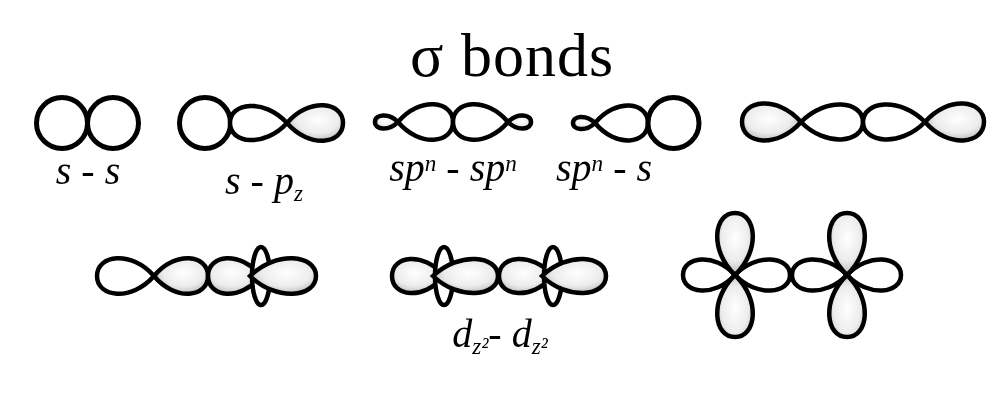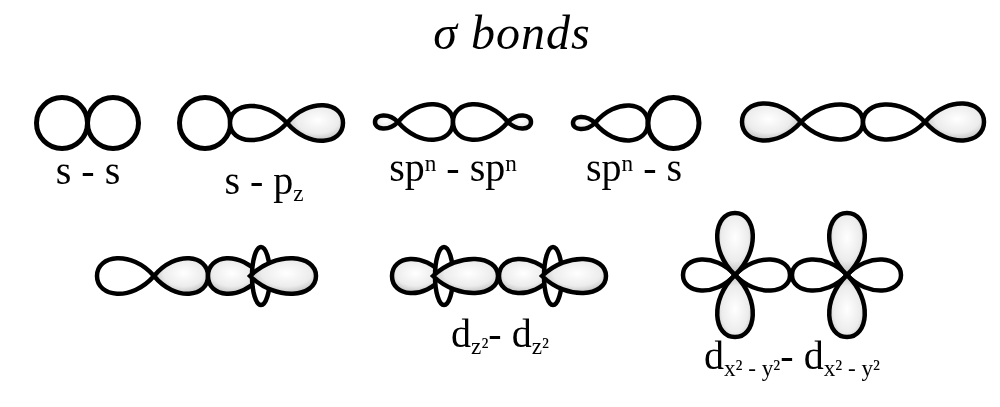--- a/index.html
+++ b/index.html
@@ -1,28 +1,28 @@
 <!DOCTYPE html>
 <html><head>
 <meta charset="utf-8">
 <style>
   html,body{margin:0;padding:0;background:#fff;}
   .canvas{
     position:relative;width:1000px;height:407px;background:#ffffff;
     font-family:"Liberation Serif",serif;color:#000;overflow:hidden;
   }
   .title{
-    position:absolute;left:512px;top:9px;transform:translateX(-50%);
-    font-size:48px;letter-spacing:1px;white-space:nowrap;line-height:1;font-style:italic;
+    position:absolute;left:512px;top:24px;transform:translateX(-50%);
+    font-size:62px;letter-spacing:1px;white-space:nowrap;line-height:1;
   }
   .diag{position:absolute;}
   .diag svg{display:block;overflow:visible;}
   .lbl{
     position:absolute;transform:translateX(-50%);
-    font-size:40px;line-height:1;white-space:nowrap;
+    font-size:40px;line-height:1;white-space:nowrap;font-style:italic;
   }
   .lbl .sub{font-size:0.58em;position:relative;top:0.32em;}
   .lbl .sup{font-size:0.58em;position:relative;top:-0.45em;}
   .orb{stroke:#000;stroke-width:4.5;}
   .orb-thick{stroke:#000;stroke-width:5;}
   .white{fill:#ffffff;}
 </style>
 </head>
 <body>
 
@@ -86,21 +86,21 @@
   </div>
   <div class="lbl" style="left:453px;top:148px;text-align:center;"><span>sp</span><span class="sup">n</span><span> - sp</span><span class="sup">n</span></div>
 
   <div class="diag" style="left:570px;top:92px;">
     <svg width="132" height="62" viewBox="0 0 132 62">
       <path class="orb" fill="url(#gL)" d="M25 31 C 16 22, 3 23.8, 3 31 C 3 38.2, 16 40, 25 31 Z"></path>
       <path class="orb white" d="M25 31 C 46.2 5.5, 78 10, 78 31 C 78 52, 46.2 56.5, 25 31 Z"></path>
       <circle class="orb-thick white" cx="103.5" cy="31" r="25.5"></circle>
     </svg>
   </div>
-  <div class="lbl" style="left:634px;top:148px;"><span>sp</span><span class="sup">n</span><span> - s</span></div>
+  <div class="lbl" style="left:604px;top:148px;"><span>sp</span><span class="sup">n</span><span> - s</span></div>
 
   <div class="diag" style="left:739px;top:92px;">
     <svg width="248" height="60" viewBox="0 0 248 60">
       <path class="orb" fill="url(#gL)" d="M62 30 C 38.4 3, 3 7.9, 3 30 C 3 52.1, 38.4 57, 62 30 Z"></path>
       <path class="orb white" d="M62 30 C 86.8 4.5, 124 9.1, 124 30 C 124 50.9, 86.8 55.5, 62 30 Z"></path>
       <path class="orb white" d="M186 30 C 161.2 4.5, 124 9.1, 124 30 C 124 50.9, 161.2 55.5, 186 30 Z"></path>
       <path class="orb" fill="url(#gR)" d="M186 30 C 209.6 3, 245 7.9, 245 30 C 245 52.1, 209.6 57, 186 30 Z"></path>
     </svg>
   </div>
 
@@ -131,15 +131,14 @@
       <path class="orb white" d="M56 66 C 35.2 43, 4 47.6, 4 66 C 4 84.4, 35.2 89, 56 66 Z"></path>
       <path class="orb white" d="M56 66 C 78 43, 111 47.6, 111 66 C 111 84.4, 78 89, 56 66 Z"></path>
       <path class="orb white" d="M168 66 C 146 43, 113 47.6, 113 66 C 113 84.4, 146 89, 168 66 Z"></path>
       <path class="orb white" d="M168 66 C 189.8 43, 222 47.6, 222 66 C 222 84.4, 189.8 89, 168 66 Z"></path>
       <path class="orb" fill="url(#gU)" d="M56 66 C 30 41.2, 34.7 4, 56 4 C 77.3 4, 82 41.2, 56 66 Z"></path>
       <path class="orb" fill="url(#gD)" d="M56 66 C 30 90.8, 34.7 128, 56 128 C 77.3 128, 82 90.8, 56 66 Z"></path>
       <path class="orb" fill="url(#gU)" d="M168 66 C 142 41.2, 146.7 4, 168 4 C 189.3 4, 194 41.2, 168 66 Z"></path>
       <path class="orb" fill="url(#gD)" d="M168 66 C 142 90.8, 146.7 128, 168 128 C 189.3 128, 194 90.8, 168 66 Z"></path>
     </svg>
   </div>
-  <div class="lbl" style="left:792px;top:336px;"><span>d</span><span class="sub">x² - y²</span><span>- d</span><span class="sub">x² - y²</span></div>
 
 </div>
 
 </body></html>

